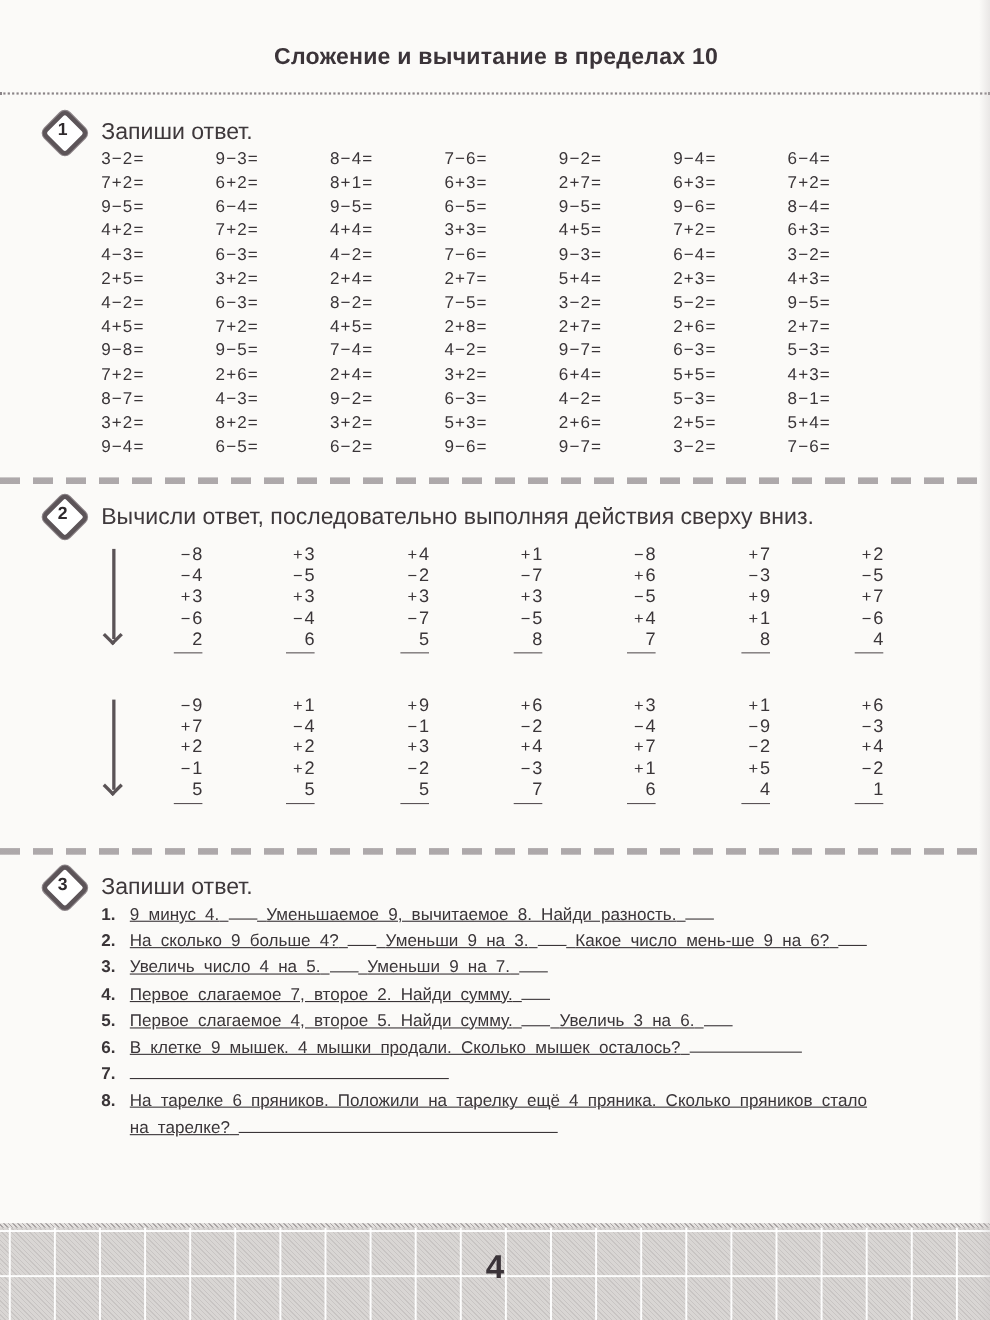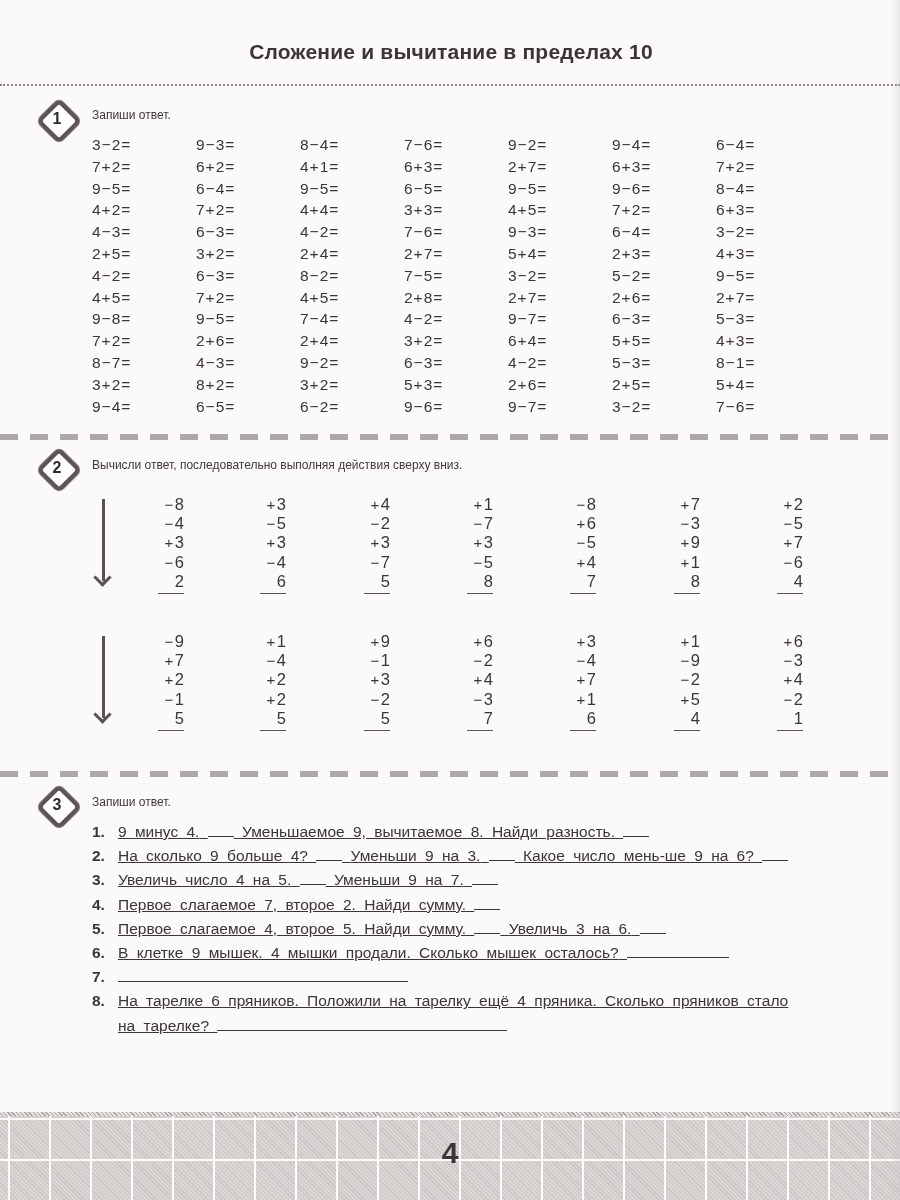--- a/index.html
+++ b/index.html
@@ -30,21 +30,21 @@
     position: absolute; left: 5px; top: 5px; width: 24px; height: 24px;
     transform: rotate(45deg); border-radius: 6px;
     background: #fff; border: 4px solid #5c5458;
     box-shadow: 0 0 0 1px #8c8488;
   }
   .badge .num {
     position: absolute; left: 0; top: 0; width: 38px; height: 38px; line-height: 38px;
     text-align: center; font-weight: bold; font-size: 16px; color: #2f2a2d;
   }
   .task-instr {
-    position: absolute; font-size: 12px; color: #3e383b;
+    position: absolute; font-size: 21px; color: #3e383b;
   }
   
   .grid1 {
     position: absolute; top: 136px; left: 92px;
     display: grid; grid-template-columns: repeat(7, 104px); grid-auto-rows: 21.8px;
   }
   .grid1 .cell { font-size: 15.5px; letter-spacing: 1px; color: #3a3538; white-space: nowrap; }
   
   .chain-row { position: absolute; left: 0; width: 900px; height: 110px; }
   .arrow { position: absolute; left: 96px; top: 4px; width: 14px; height: 88px; }
@@ -95,21 +95,21 @@
 <div class="grid1" id="grid1">
     <div class="cell">3−2=</div>
     <div class="cell">9−3=</div>
     <div class="cell">8−4=</div>
     <div class="cell">7−6=</div>
     <div class="cell">9−2=</div>
     <div class="cell">9−4=</div>
     <div class="cell">6−4=</div>
     <div class="cell">7+2=</div>
     <div class="cell">6+2=</div>
-    <div class="cell">4+1=</div>
+    <div class="cell">8+1=</div>
     <div class="cell">6+3=</div>
     <div class="cell">2+7=</div>
     <div class="cell">6+3=</div>
     <div class="cell">7+2=</div>
     <div class="cell">9−5=</div>
     <div class="cell">6−4=</div>
     <div class="cell">9−5=</div>
     <div class="cell">6−5=</div>
     <div class="cell">9−5=</div>
     <div class="cell">9−6=</div>

